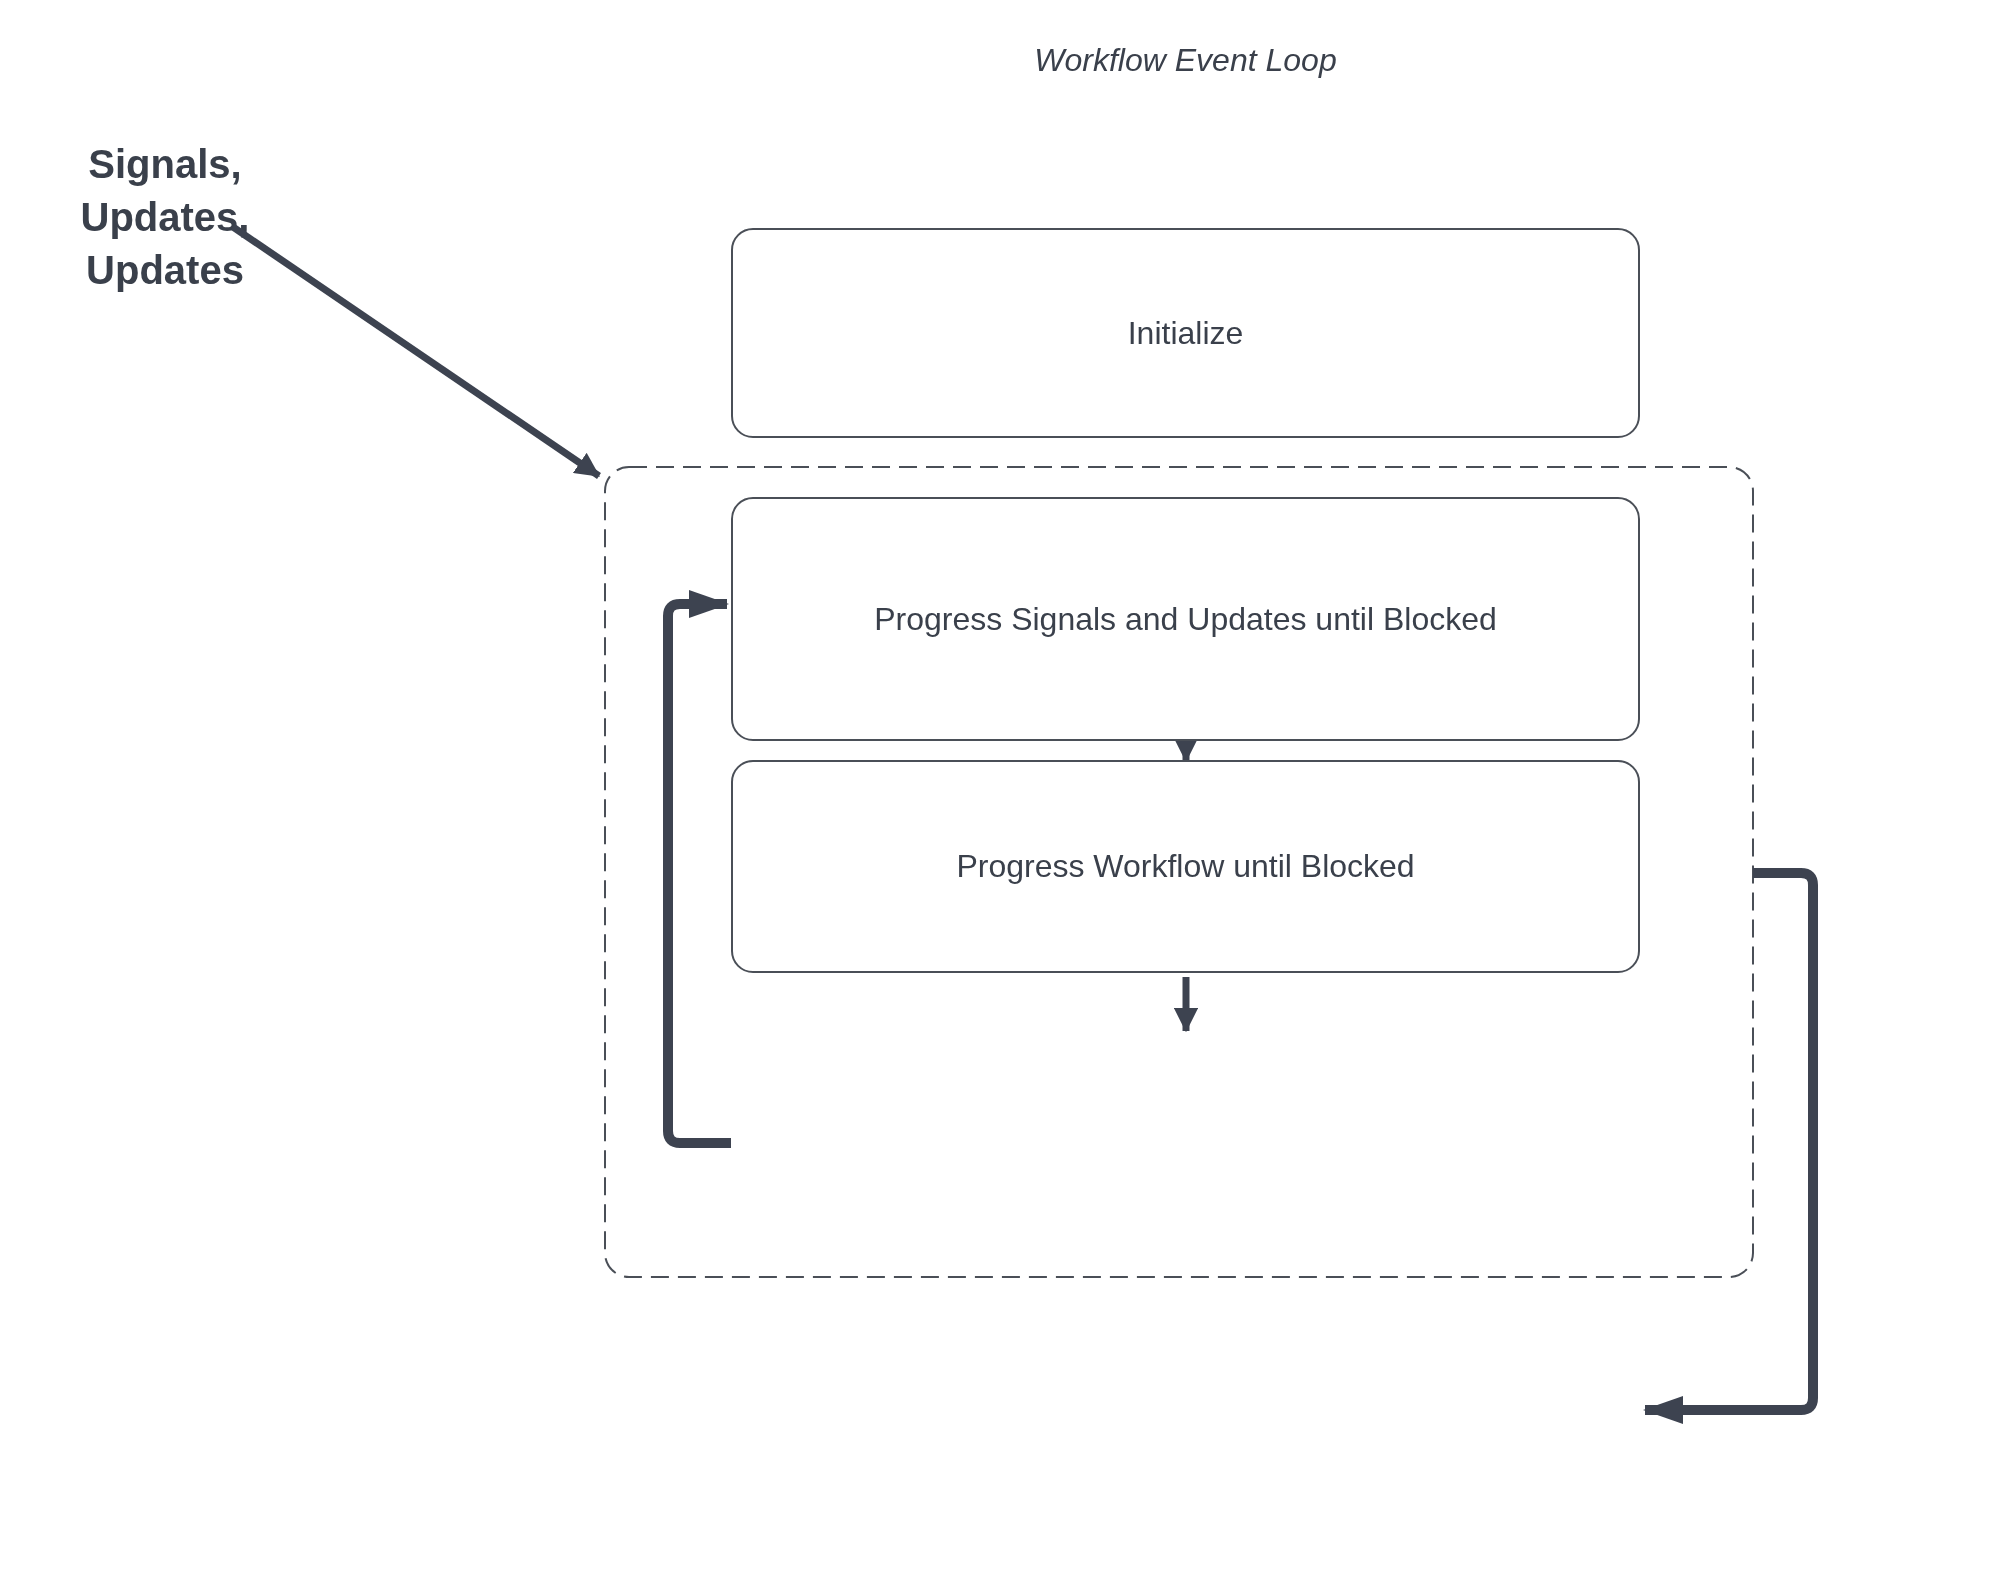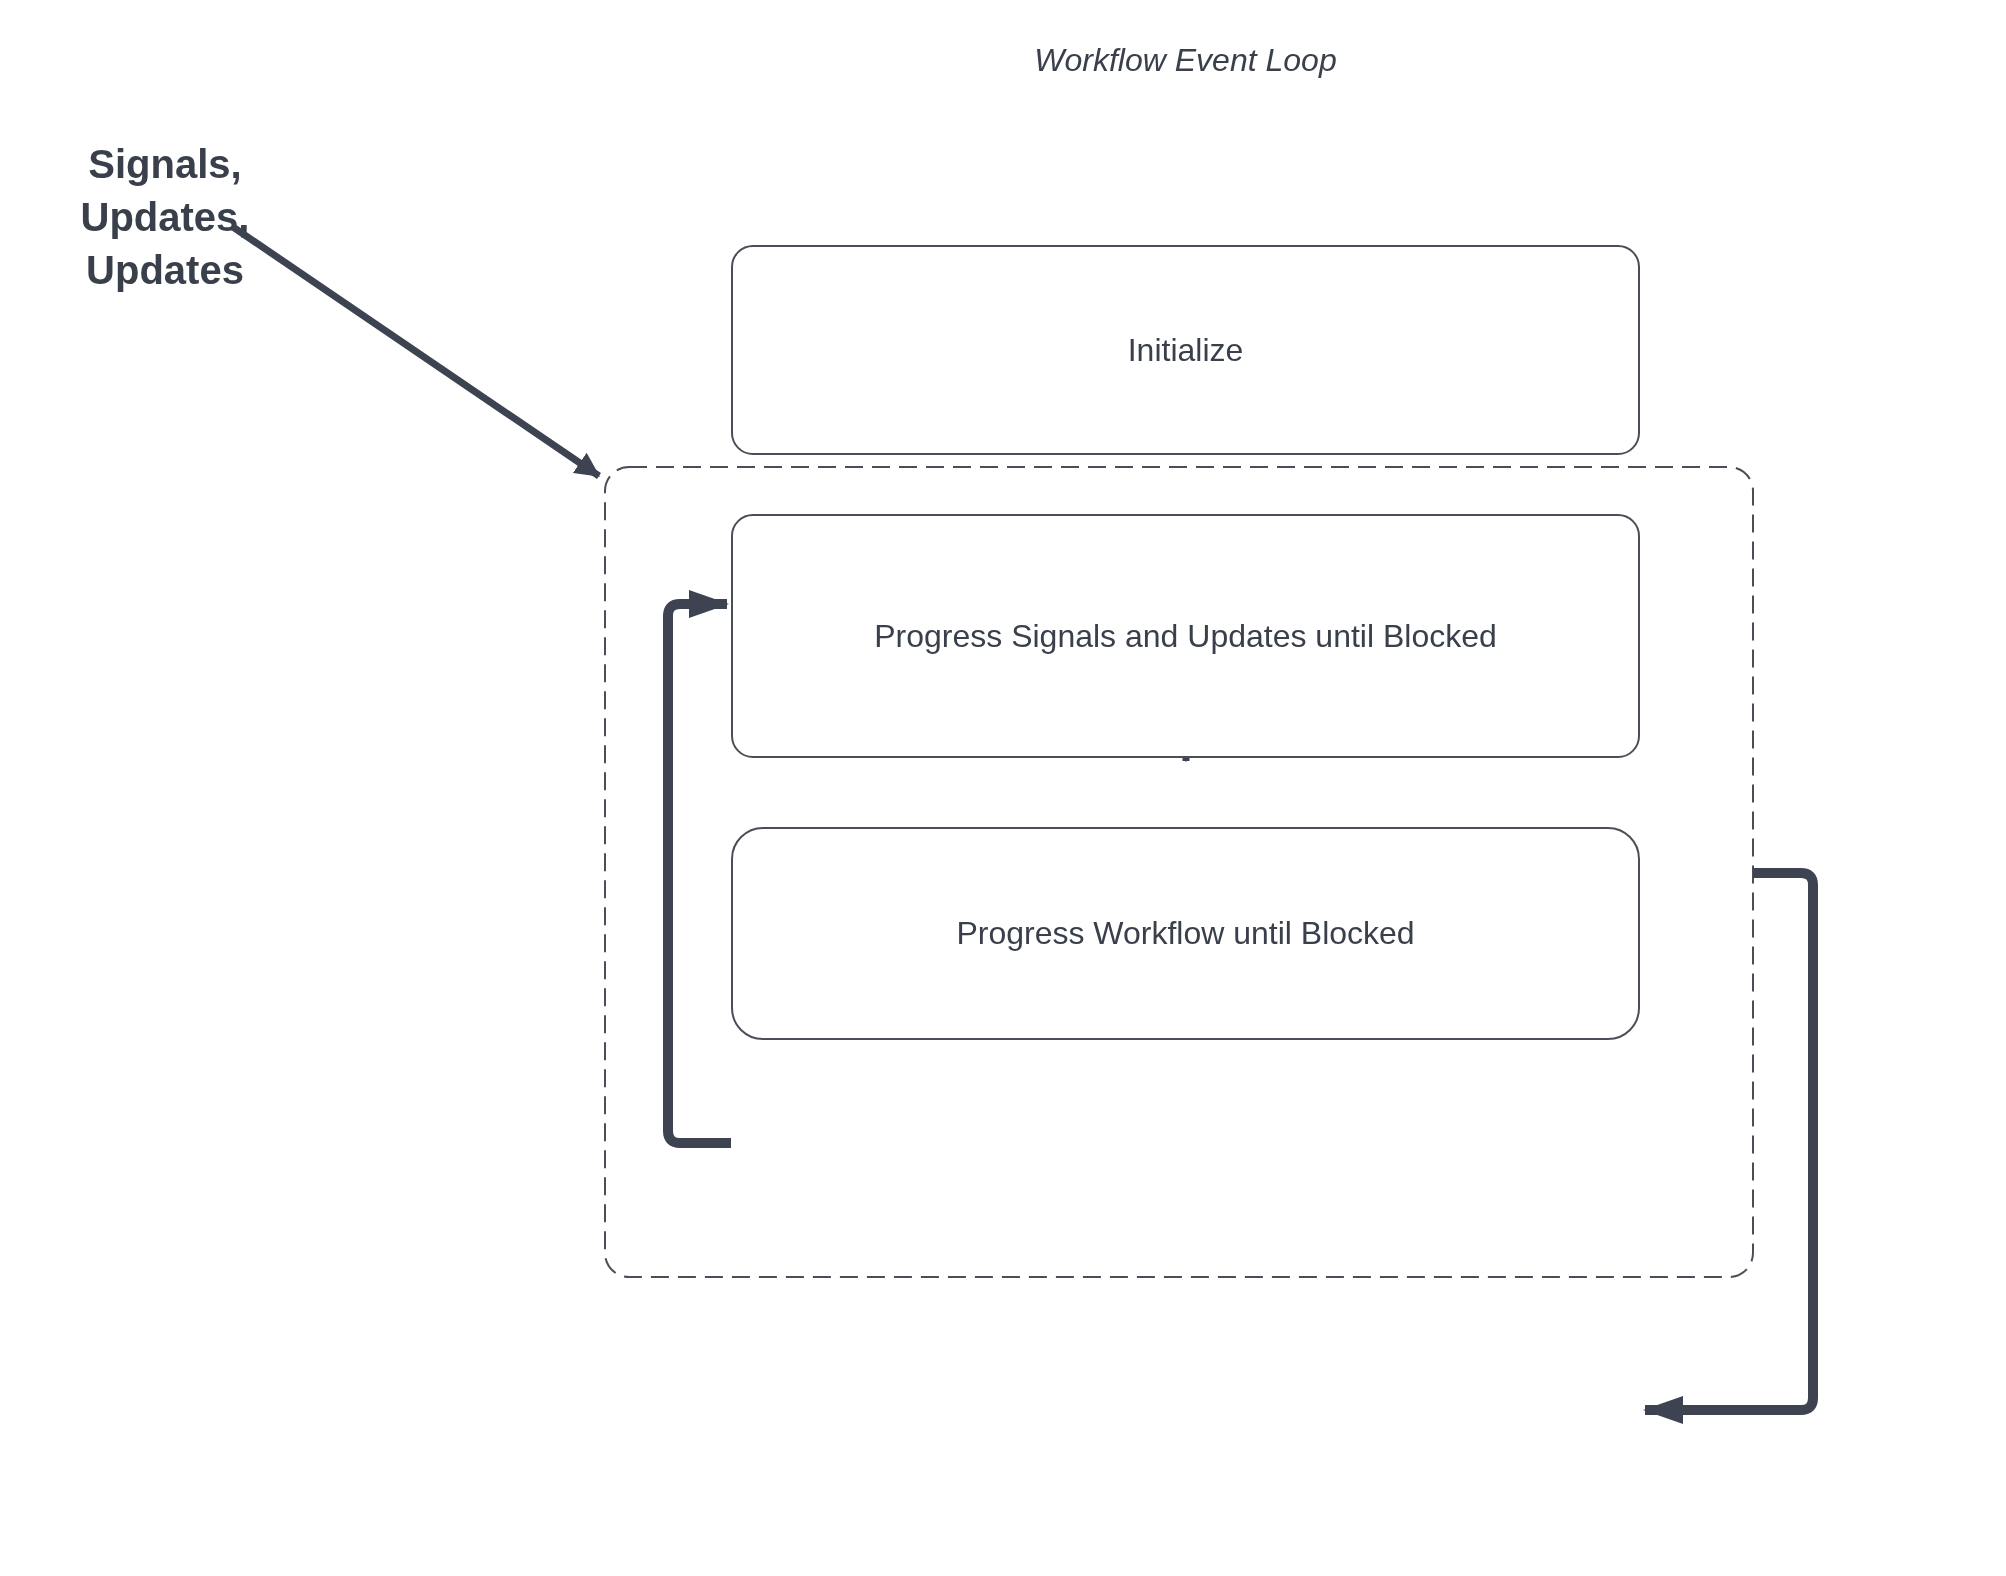--- a/index.html
+++ b/index.html
@@ -48,25 +48,24 @@
     background: var(--background);
     border: 2px solid var(--border);
     border-radius: 22px;
     display: flex;
     align-items: center;
     justify-content: center;
     text-align: center;
     font-size: 32px;
     color: var(--text);
     z-index: 2;
-    margin-top: 17px;
   }
   .node-initialize        { top: 228px;  height: 210px; }
   .node-progress-signals  { top: 497px;  height: 244px; }
-  .node-progress-workflow { top: 810px;  height: 213px; border-radius: 32px; }
+  .node-progress-workflow { top: 760px;  height: 213px; }
   .node-execute-queries   { top: 1036px; height: 214px; }
   .node-complete          { top: 1306px; height: 222px; }
   .arrows-layer {
     position: absolute;
     left: 0; top: 0;
     width: 2006px;
     height: 1576px;
     z-index: 1;
     pointer-events: none;
   }

